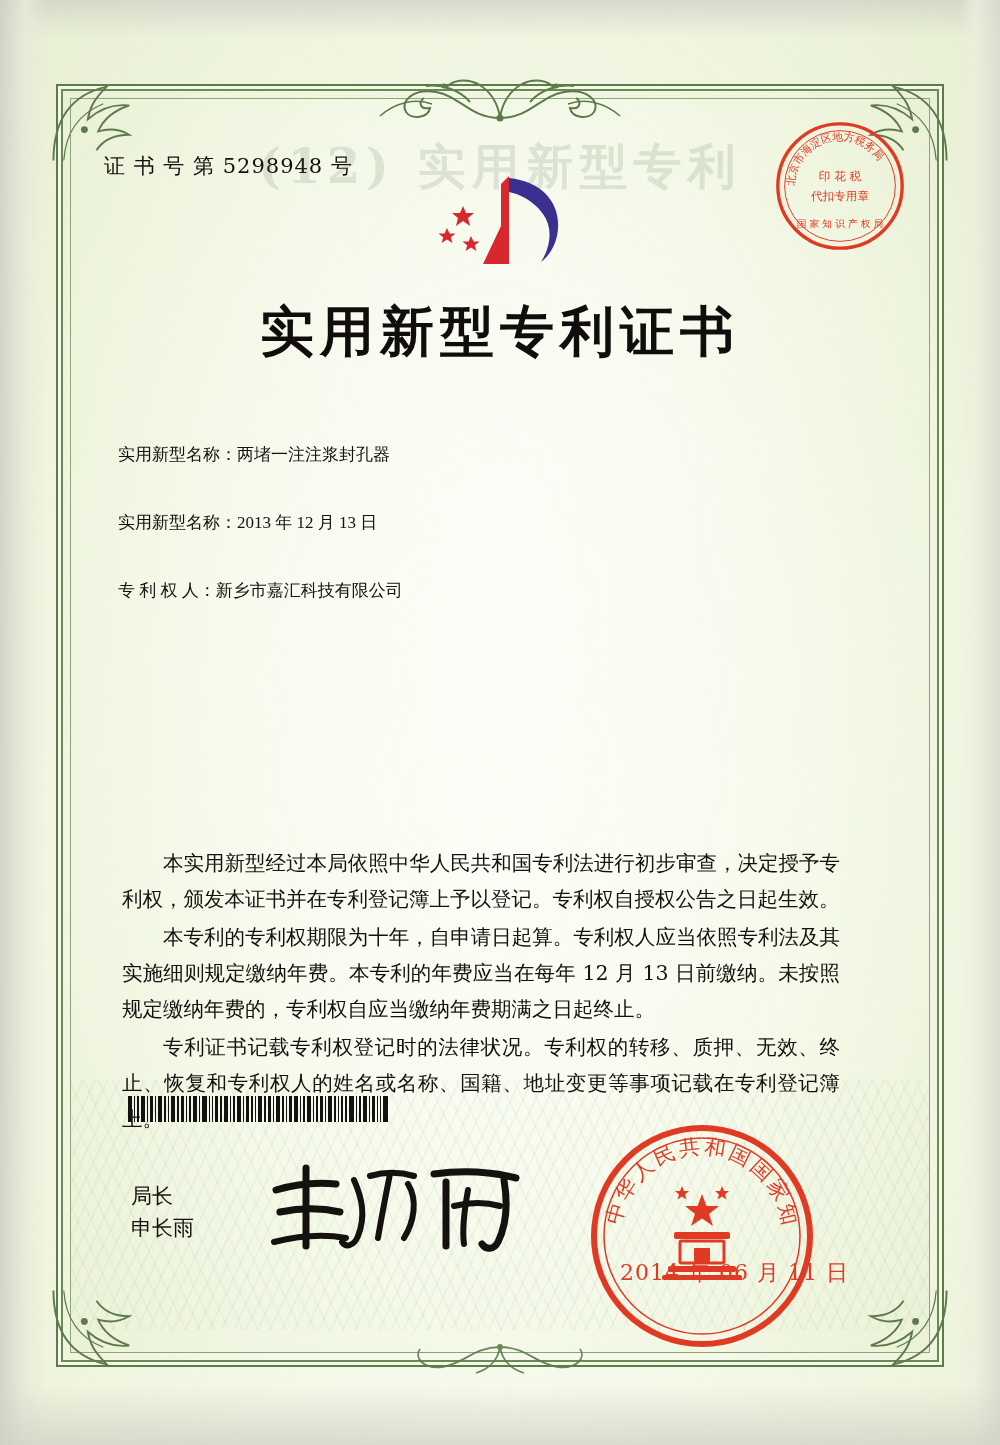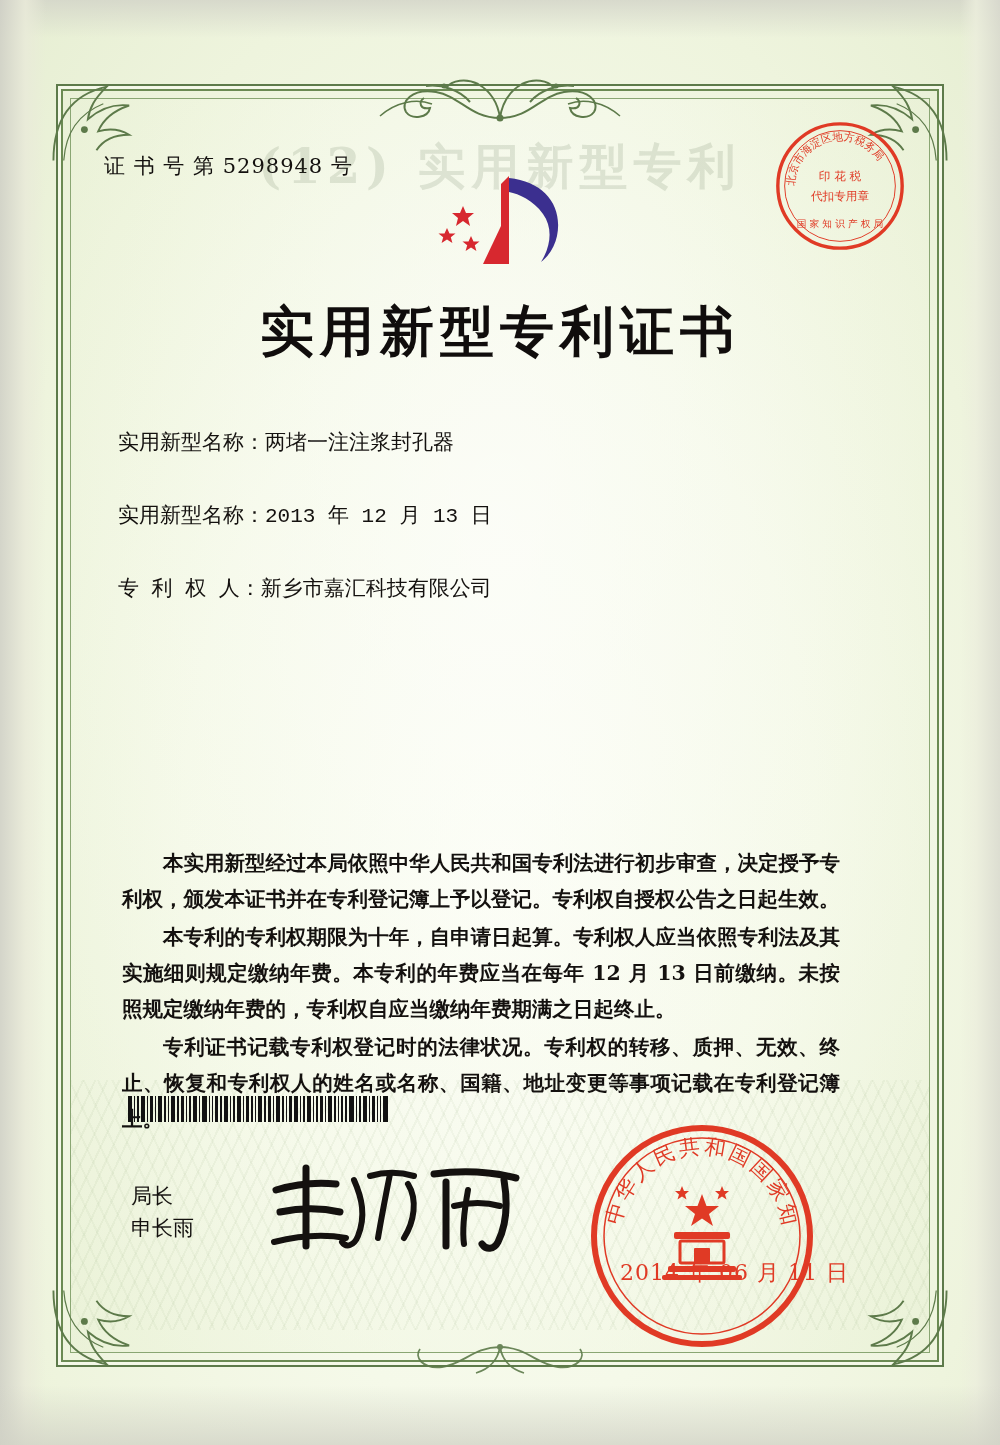--- a/index.html
+++ b/index.html
@@ -126,44 +126,44 @@
     font-family: "DejaVu Serif", "Liberation Serif", serif;
   }
 
   
   .fields {
     position: absolute;
     left: 118px; top: 428px;
     width: 740px;
   }
   .field-row {
-    font-size: 21px;
+    font-size: 17px;
     color: #14110f;
     margin-bottom: 45px;
     white-space: nowrap;
-    font-family: Liberation Mono, monospace;
+    font-family: Liberation Serif, serif;
+    margin-top: 15px;
   }
   .field-label { letter-spacing: 0px; }
   .field-value { letter-spacing: 0px; }
 
   
   .body-text {
     position: absolute;
     left: 122px; top: 845px;
     width: 718px;
     font-size: 20.5px;
     line-height: 36px;
     color: #14110f;
     text-align: justify;
     font-family: "DejaVu Serif", "Liberation Serif", serif;
   }
   .body-text p {
     margin: 0 0 2px 0;
     text-indent: 41px;
-    font-weight: bold;
   }
 
   
   .barcode {
     position: absolute;
     left: 128px; top: 1096px;
     height: 26px;
     width: 262px;
     display: flex;
     align-items: stretch;

